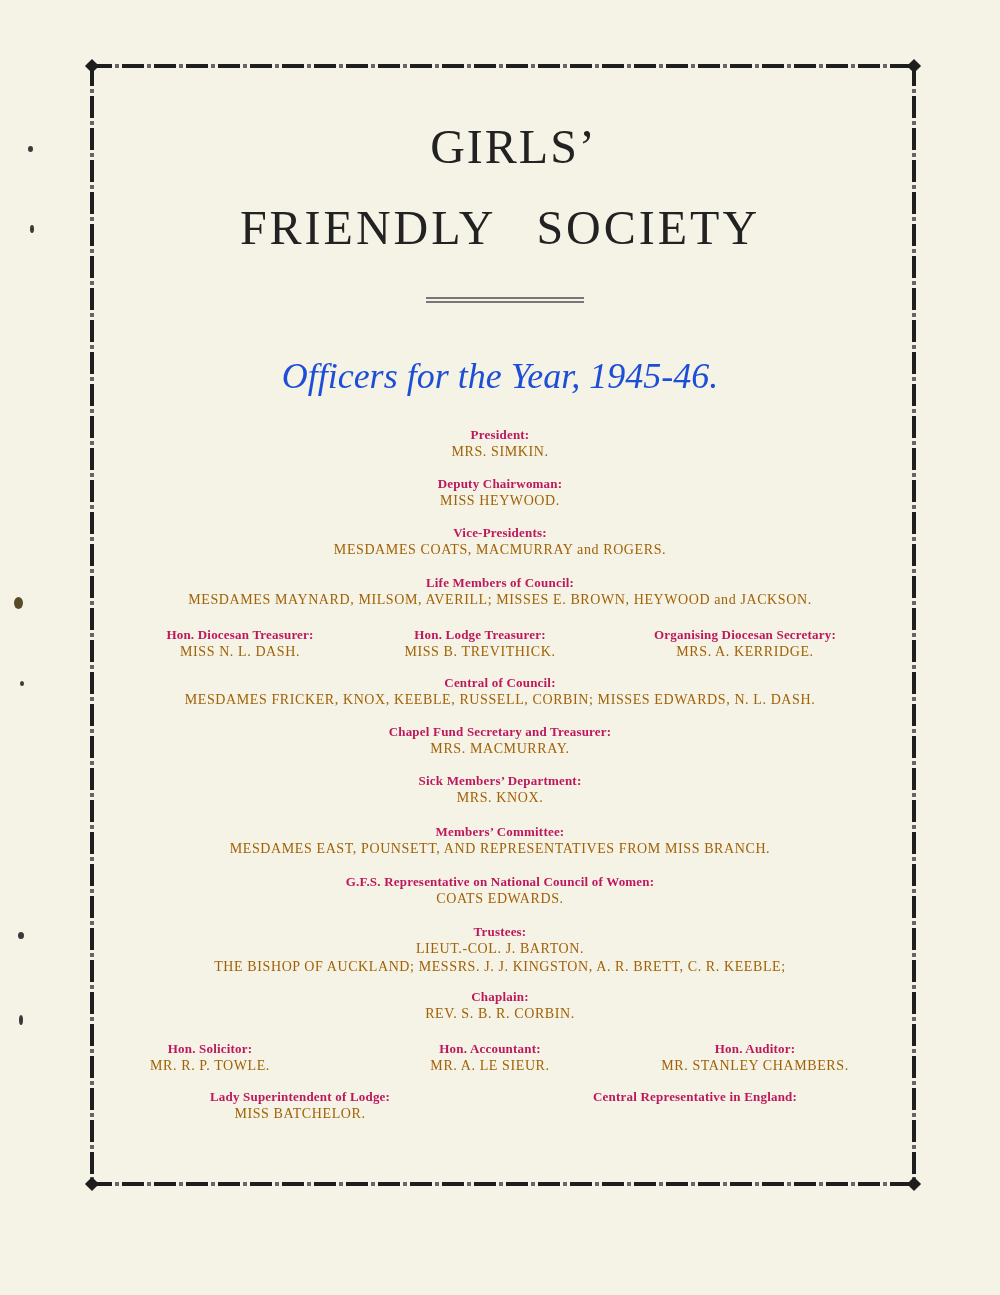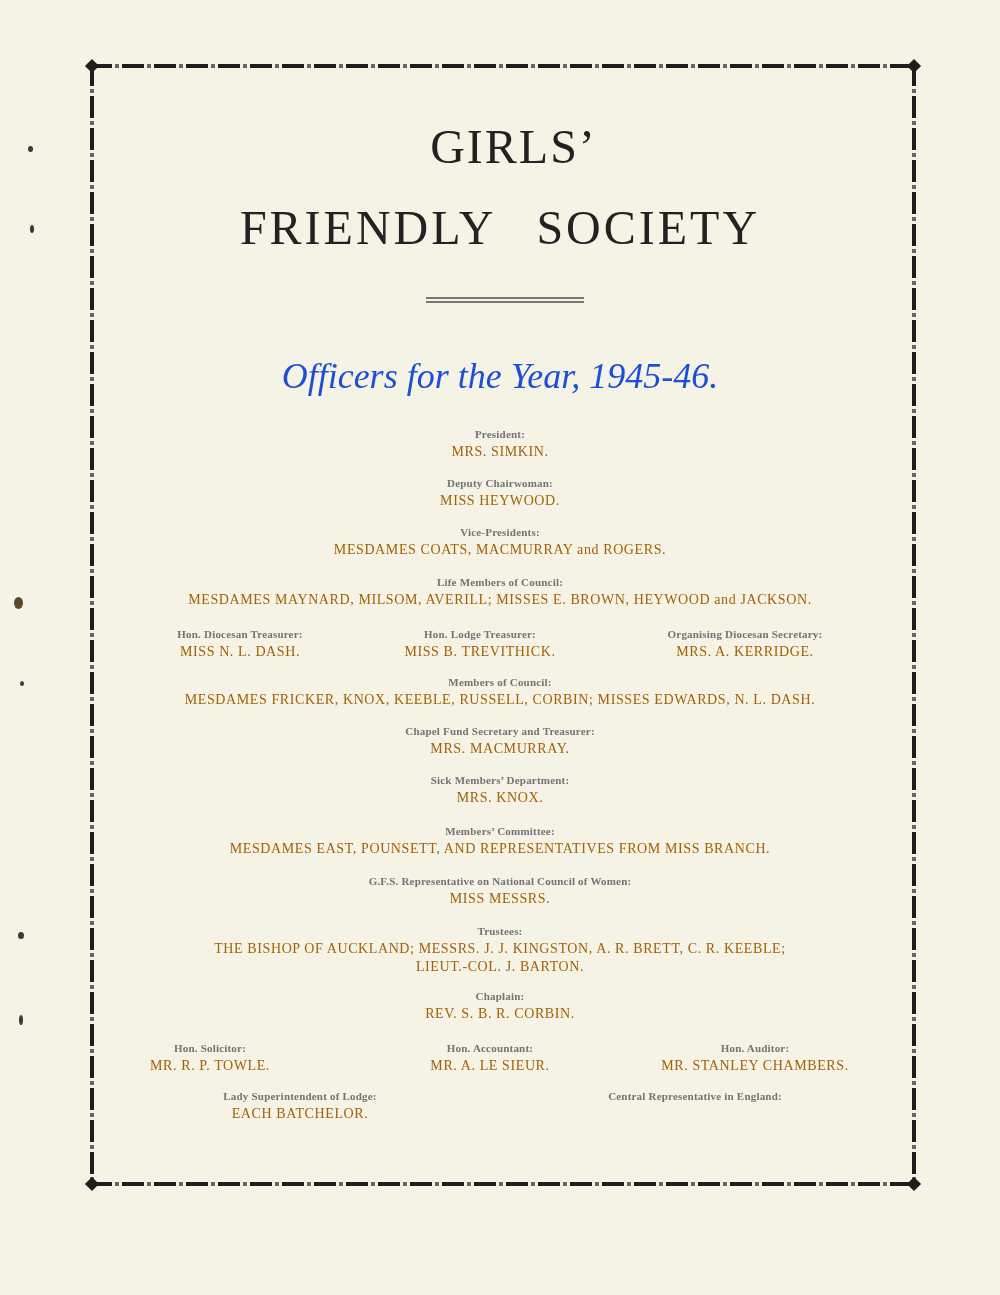--- a/index.html
+++ b/index.html
@@ -55,21 +55,21 @@
 
   .subtitle {
     position: absolute; left: 0; right: 0; top: 355px; text-align: center;
     font-size: 36px; font-style: italic; color: #1d4ed8;
   }
 
   .block { position: absolute; text-align: center; }
   .center { left: 100px; right: 100px; }
   .role {
     font-family: "Liberation Serif", serif; font-weight: bold;
-    font-size: 11px; color: #737373; line-height: 17px; letter-spacing: 0.2px;
+    font-size: 13px; color: #be185d; line-height: 17px; letter-spacing: 0.2px;
   }
   .name {
     font-size: 14px; color: #a16207; line-height: 18px; letter-spacing: 0.6px;
   }
 </style>
 </head>
 <body>
 
 <div class="punch" style="left:28px;top:146px;width:5px;height:6px;"></div>
 <div class="punch" style="left:30px;top:225px;width:4px;height:8px;"></div>
@@ -125,48 +125,48 @@
 <div class="block" style="left:380px;width:200px;top:626px;">
   <div class="role">Hon. Lodge Treasurer:</div>
   <div class="name">MISS B. TREVITHICK.</div>
 </div>
 <div class="block" style="left:620px;width:250px;top:626px;">
   <div class="role">Organising Diocesan Secretary:</div>
   <div class="name">MRS. A. KERRIDGE.</div>
 </div>
 
 <div class="block" style="left:110px;right:110px;top:674px;">
-  <div class="role">Members of Council:</div>
+  <div class="role">Central of Council:</div>
   <div class="name">MESDAMES FRICKER, KNOX, KEEBLE, RUSSELL, CORBIN; MISSES EDWARDS, N. L. DASH.</div>
 </div>
 
 <div class="block center" style="top:723px;">
   <div class="role">Chapel Fund Secretary and Treasurer:</div>
   <div class="name">MRS. MACMURRAY.</div>
 </div>
 
 <div class="block center" style="top:772px;">
   <div class="role">Sick Members’ Department:</div>
   <div class="name">MRS. KNOX.</div>
 </div>
 
 <div class="block center" style="top:823px;">
   <div class="role">Members’ Committee:</div>
   <div class="name">MESDAMES EAST, POUNSETT, AND REPRESENTATIVES FROM MISS BRANCH.</div>
 </div>
 
 <div class="block center" style="top:873px;">
   <div class="role">G.F.S. Representative on National Council of Women:</div>
-  <div class="name">MISS MESSRS.</div>
+  <div class="name">COATS EDWARDS.</div>
 </div>
 
 <div class="block center" style="top:923px;">
   <div class="role">Trustees:</div>
+  <div class="name">LIEUT.-COL. J. BARTON.</div>
   <div class="name">THE BISHOP OF AUCKLAND; MESSRS. J. J. KINGSTON, A. R. BRETT, C. R. KEEBLE;</div>
-  <div class="name">LIEUT.-COL. J. BARTON.</div>
 </div>
 
 <div class="block center" style="top:988px;">
   <div class="role">Chaplain:</div>
   <div class="name">REV. S. B. R. CORBIN.</div>
 </div>
 
 <div class="block" style="left:130px;width:160px;top:1040px;">
   <div class="role">Hon. Solicitor:</div>
   <div class="name">MR. R. P. TOWLE.</div>
@@ -175,18 +175,18 @@
   <div class="role">Hon. Accountant:</div>
   <div class="name">MR. A. LE SIEUR.</div>
 </div>
 <div class="block" style="left:640px;width:230px;top:1040px;">
   <div class="role">Hon. Auditor:</div>
   <div class="name">MR. STANLEY CHAMBERS.</div>
 </div>
 
 <div class="block" style="left:180px;width:240px;top:1088px;">
   <div class="role">Lady Superintendent of Lodge:</div>
-  <div class="name">EACH BATCHELOR.</div>
+  <div class="name">MISS BATCHELOR.</div>
 </div>
 <div class="block" style="left:555px;width:280px;top:1088px;">
   <div class="role">Central Representative in England:</div>
   <div class="name"></div>
 </div>
 
 </body></html>

